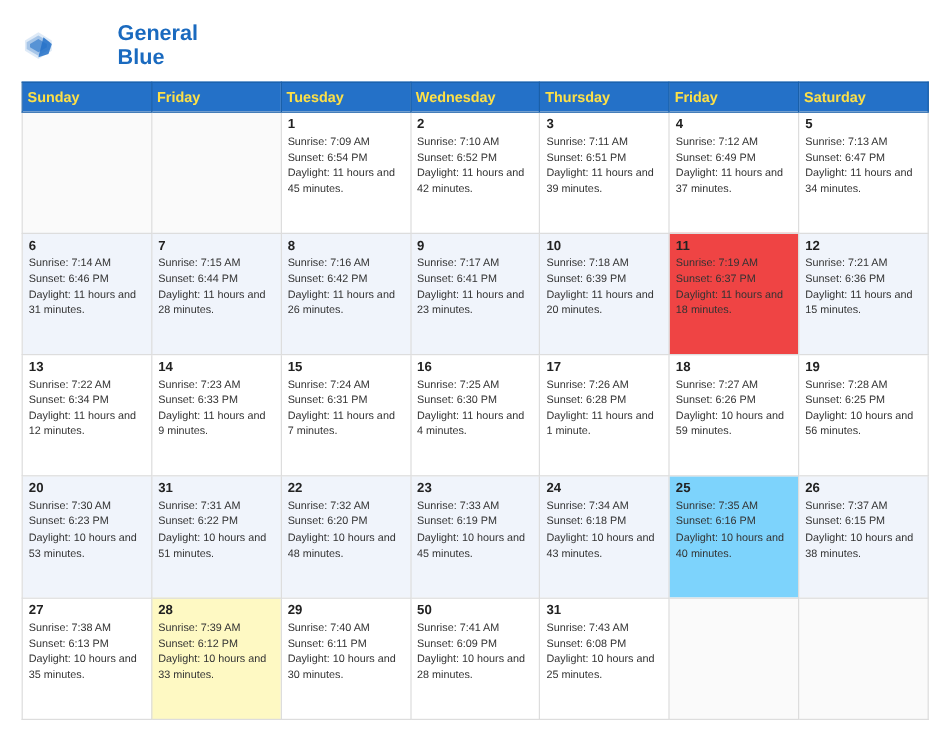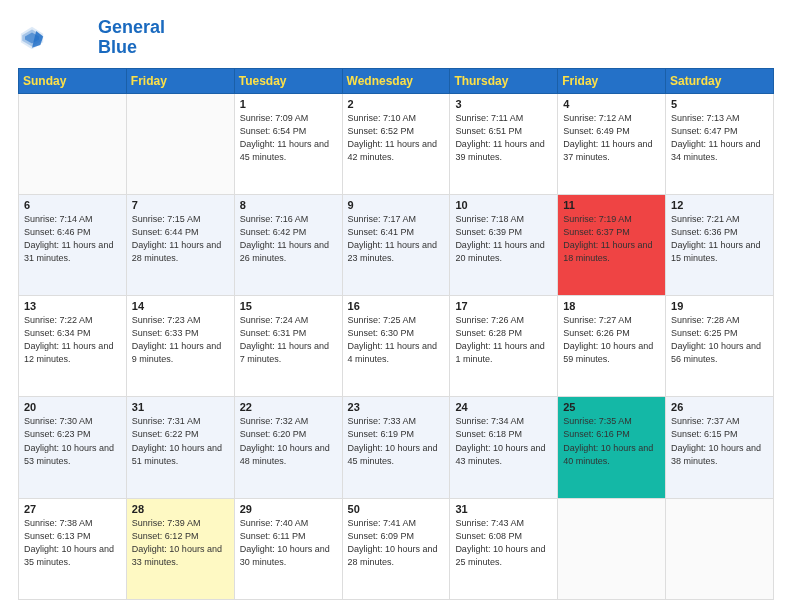--- a/index.html
+++ b/index.html
@@ -226,21 +226,21 @@
             <div class="cell-text">Sunrise: 7:32 AM<br>Sunset: 6:20 PM<br>Daylight: 10 hours and 48 minutes.</div>
           </td>
           <td style="background: rgb(240, 244, 251);">
             <span class="day-num">23</span>
             <div class="cell-text">Sunrise: 7:33 AM<br>Sunset: 6:19 PM<br>Daylight: 10 hours and 45 minutes.</div>
           </td>
           <td style="background: rgb(240, 244, 251);">
             <span class="day-num">24</span>
             <div class="cell-text">Sunrise: 7:34 AM<br>Sunset: 6:18 PM<br>Daylight: 10 hours and 43 minutes.</div>
           </td>
-          <td style="background: #14b8a6;">
+          <td style="background: #7dd3fc;">
             <span class="day-num">25</span>
             <div class="cell-text">Sunrise: 7:35 AM<br>Sunset: 6:16 PM<br>Daylight: 10 hours and 40 minutes.</div>
           </td>
           <td style="background: rgb(240, 244, 251);">
             <span class="day-num">26</span>
             <div class="cell-text">Sunrise: 7:37 AM<br>Sunset: 6:15 PM<br>Daylight: 10 hours and 38 minutes.</div>
           </td>
         </tr>
         <tr>
           <td style="background: rgb(255, 255, 255); margin-top: 36px;">

